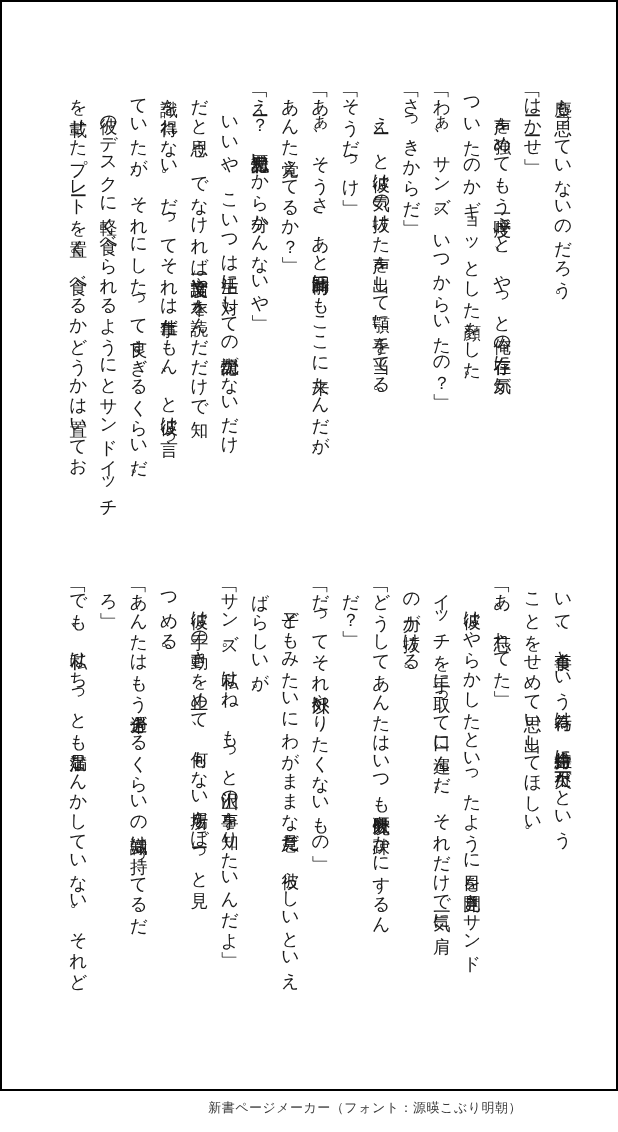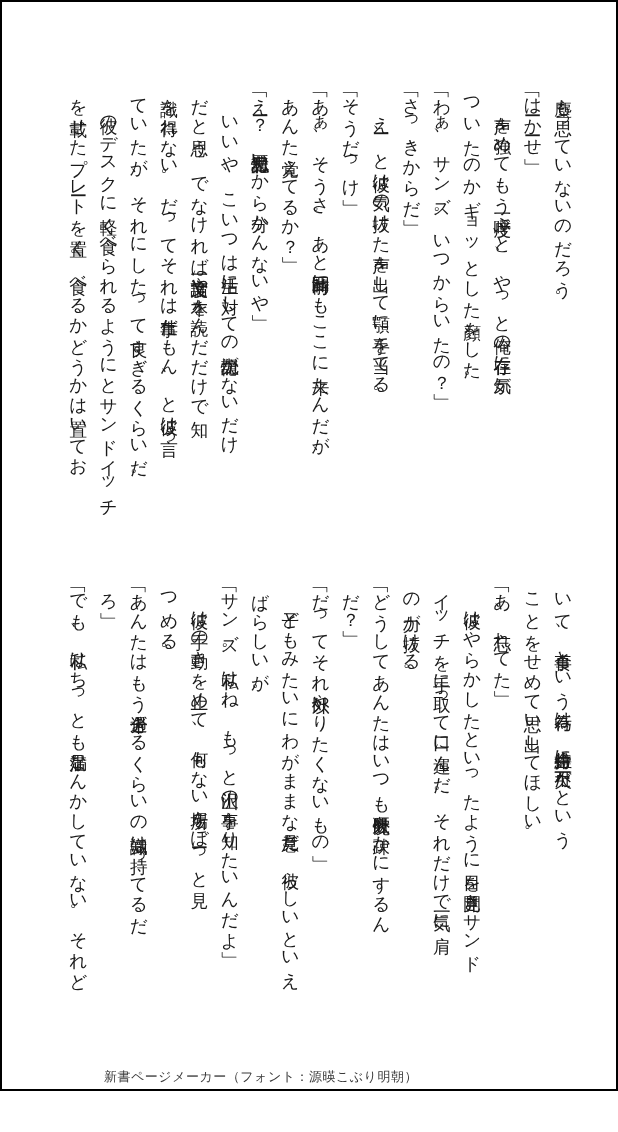--- a/index.html
+++ b/index.html
@@ -31,23 +31,23 @@
     font-size: 17.7px;
     line-height: 30.3px;
     height: 426px;
     color: #1a1a1a;
   }
   .block-top { top: 84px; right: 38px; }
   .block-bottom { top: 579px; right: 38px; }
   .footer-caption {
     position: absolute;
     left: 0;
-    top: 1068px;
+    top: 1099px;
     width: 522px;
-    text-align: center;
+    text-align: right;
     font-size: 13px;
     letter-spacing: 0.5px;
     color: #3a3a3a;
   }
 </style>
 </head>
 <body>
 
 <div class="page-frame">
   <div class="vtext block-top">塵も思っていないのだろう。

